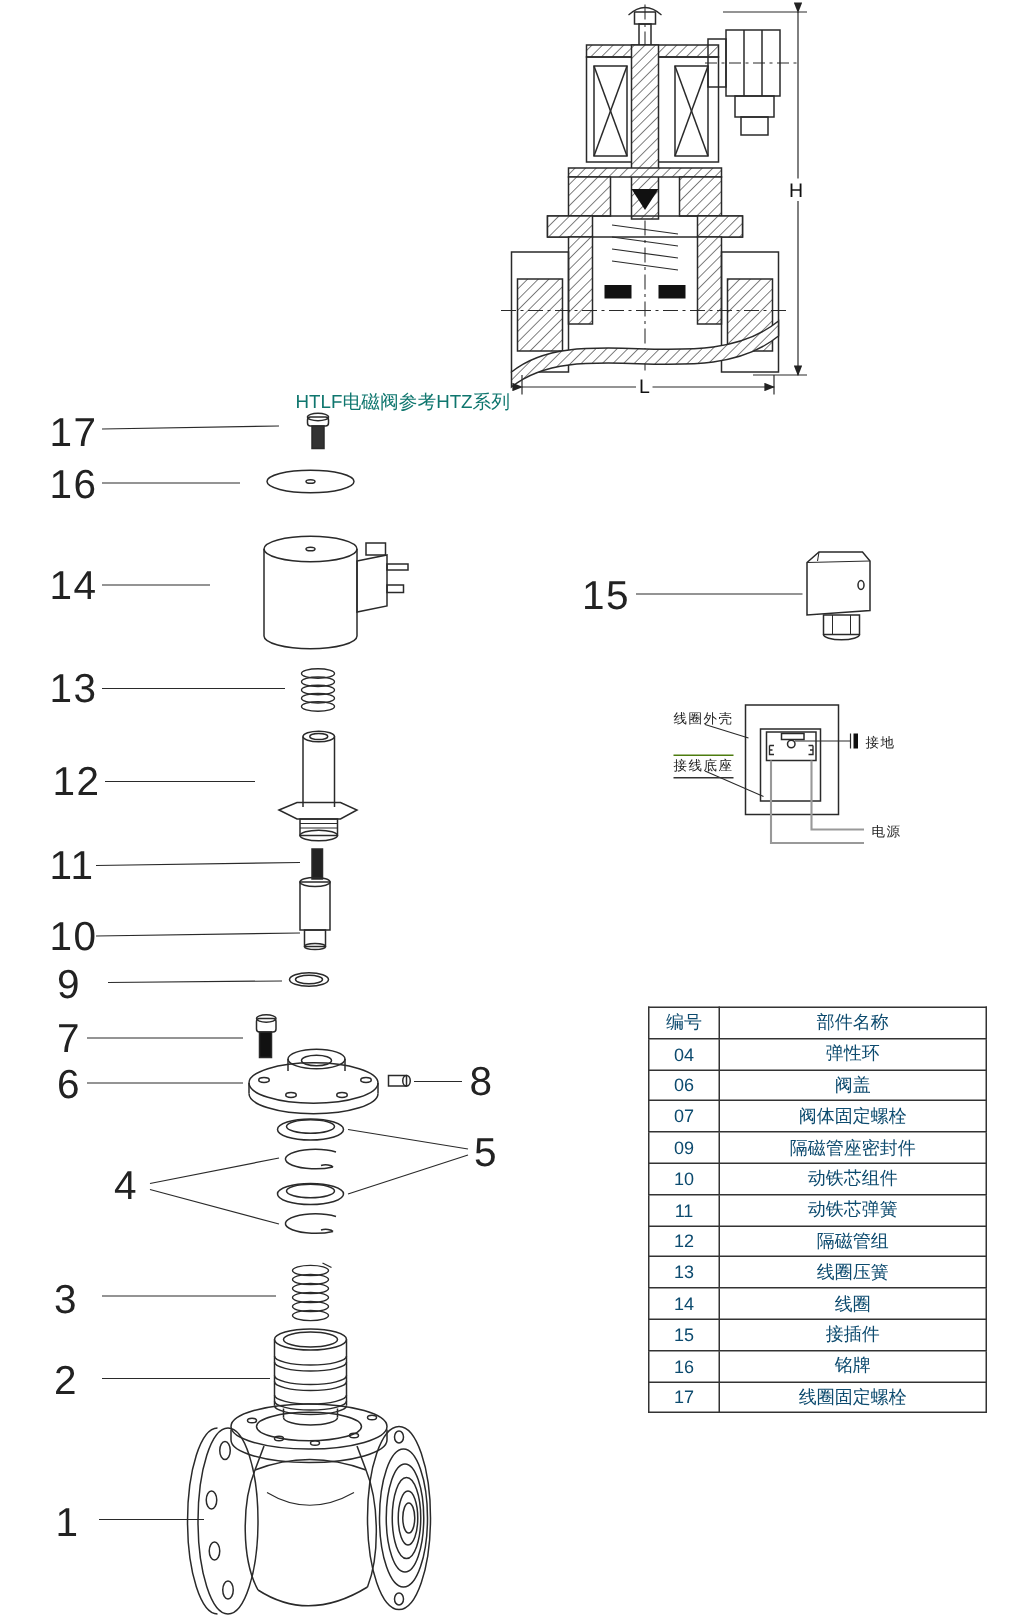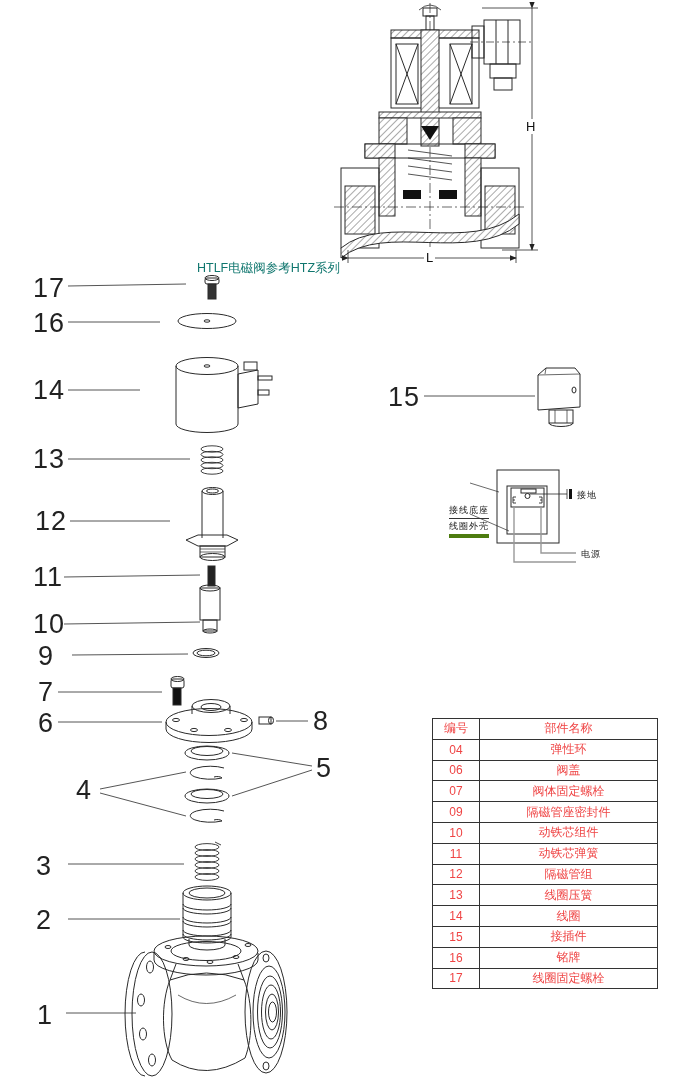--- a/index.html
+++ b/index.html
@@ -4,21 +4,21 @@
 <style>
   html,body{margin:0;padding:0;background:#fff;}
   #stage{position:relative;width:680px;height:1079px;background:#fff;overflow:hidden;
          font-family:"Liberation Sans","DejaVu Sans",sans-serif;color:#1a1a1a;}
   svg{position:absolute;left:0;top:0;}
   .callout{position:absolute;font-size:27px;color:#222;line-height:1;letter-spacing:1px;}
   .caption{position:absolute;left:197px;top:260px;font-size:12.5px;color:#0f766e;}
   .dimlabel{position:absolute;font-size:13px;color:#111;background:#fff;padding:0 2px;}
   .wlabel{position:absolute;font-size:9px;color:#222;letter-spacing:1px;}
   table.parts{position:absolute;left:432px;top:671px;width:226px;border-collapse:collapse;
-              font-size:12px;color:#ef4444;table-layout:fixed;margin-top:47px;}
+              font-size:12px;color:#0c4a6e;table-layout:fixed;}
   table.parts th,table.parts td{border:1px solid #333;height:19.8px;text-align:center;
               padding:0;overflow:hidden;white-space:nowrap;font-weight:normal;}
   table.parts col.c1{width:47px;}
 </style>
 </head>
 <body>
 
 <div id="stage">
 
 <svg width="680" height="1079" viewBox="0 0 680 1079">
@@ -350,21 +350,21 @@
 <div class="callout" style="left:38px;top:679px;">7</div>
 <div class="callout" style="left:38px;top:710px;">6</div>
 <div class="callout" style="left:313px;top:708px;">8</div>
 <div class="callout" style="left:316px;top:755px;">5</div>
 <div class="callout" style="left:76px;top:777px;">4</div>
 <div class="callout" style="left:36px;top:853px;">3</div>
 <div class="callout" style="left:36px;top:907px;">2</div>
 <div class="callout" style="left:37px;top:1002px;">1</div>
 <div class="callout" style="left:388px;top:384px;">15</div>
 
-<div class="wlabel" style="left:449px;top:473px;border-bottom:4px solid #4d7c0f;padding-bottom:1px;margin-top:47px;">线圈外壳</div>
+<div class="wlabel" style="left:449px;top:473px;border-bottom:1px solid #4d7c0f;padding-bottom:17px;">线圈外壳</div>
 <div class="wlabel" style="left:449px;top:504px;border-bottom:1px solid #333;padding-bottom:1px;">接线底座</div>
 <div class="wlabel" style="left:577px;top:489px;">接地</div>
 <div class="wlabel" style="left:581px;top:548px;">电源</div>
 
 <table class="parts">
   <colgroup>
         <col class="c1">
         <col>
       </colgroup>
   <thead>

